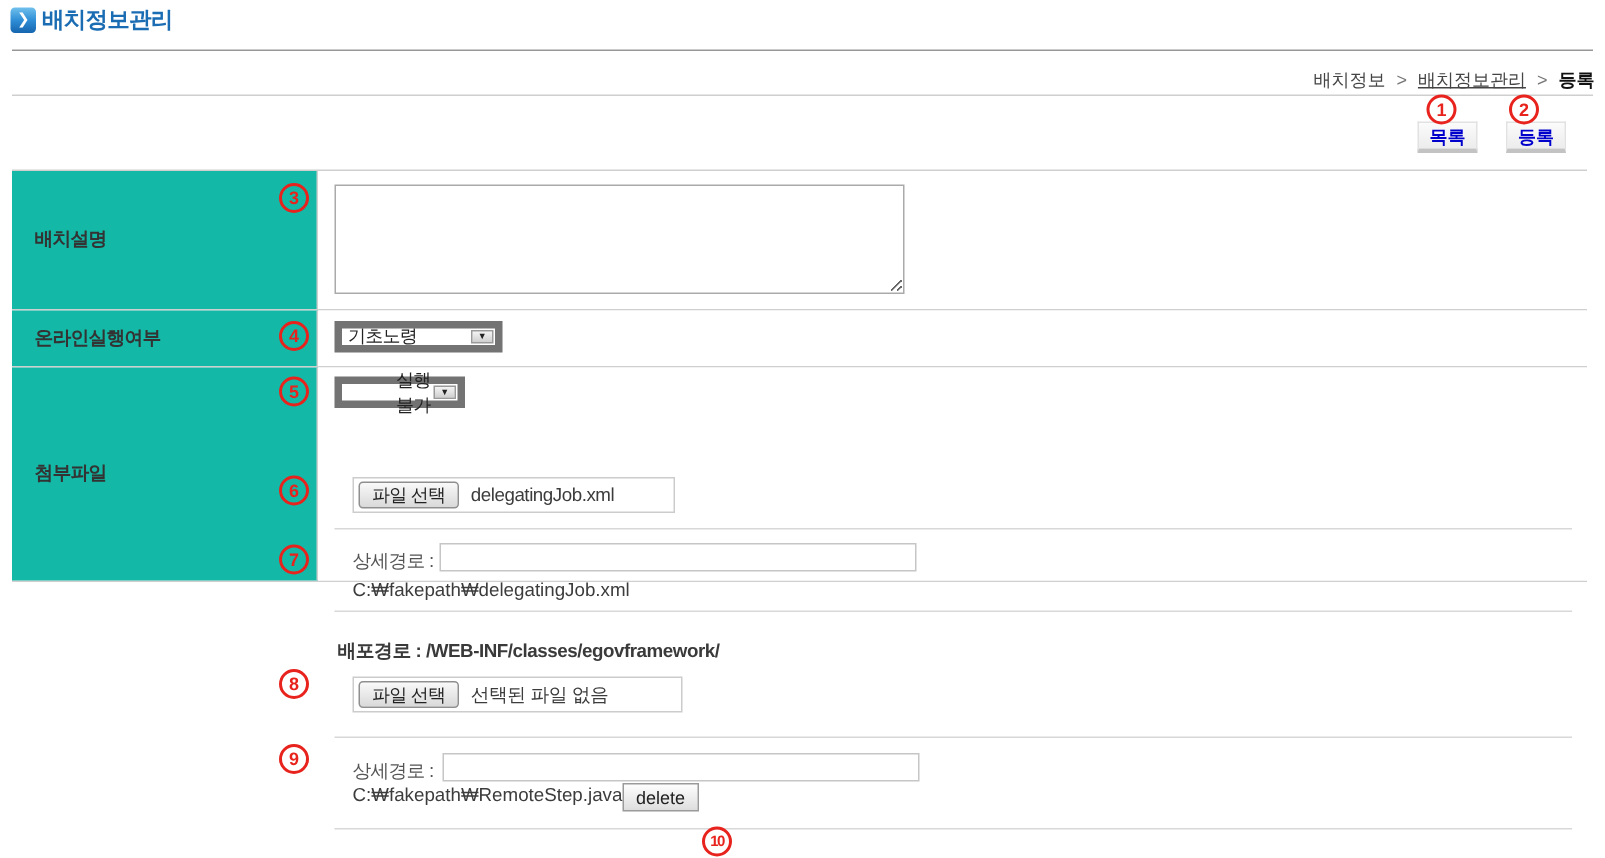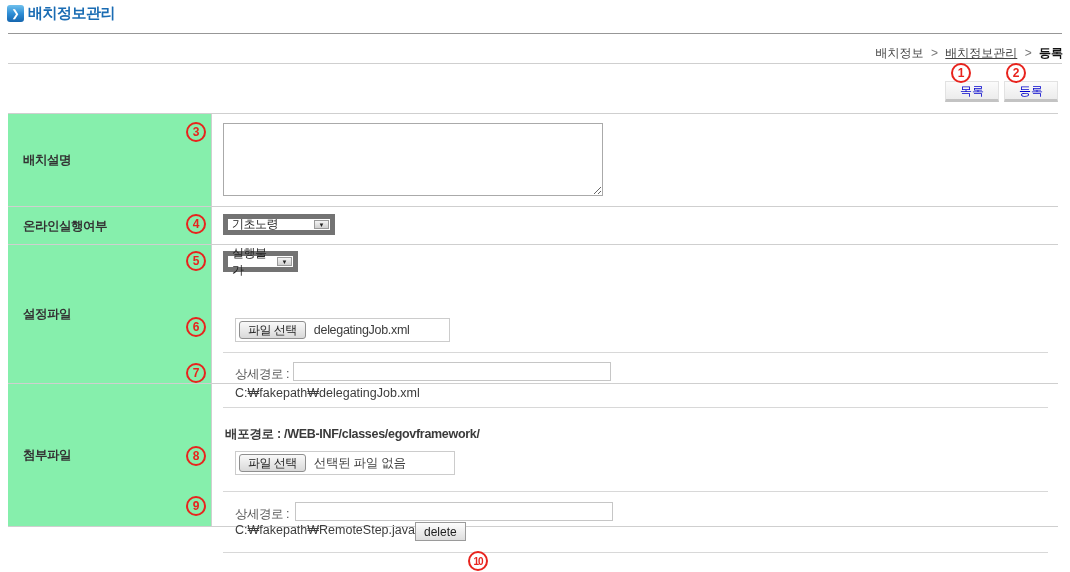--- a/index.html
+++ b/index.html
@@ -24,46 +24,46 @@
   .breadcrumb .link { text-decoration:underline; cursor:pointer; }
   .breadcrumb .current { font-weight:bold; color:#111; }
 
   
   .badge { position:absolute; width:20px; height:20px; border:2px solid #e8231d;
     border-radius:50%; color:#e8231d; font-weight:bold; font-size:12px;
     display:flex; align-items:center; justify-content:center; background:transparent; z-index:5; }
   .badge.wide { font-size:10px; letter-spacing:-1px; }
 
   
-  .btn { position:absolute; width:54px; height:21px; border:1px solid #e2e2e2;
+  .btn { position:absolute; width:40px; height:21px; border:1px solid #e2e2e2;
     border-bottom:3px solid #c3c3c3; background:linear-gradient(180deg,#fbfbfb,#ececec);
-    color:#0000cc; font-weight:normal; font-size:12px; text-align:center; cursor:pointer;
+    color:#0000cc; font-weight:bold; font-size:12px; text-align:center; cursor:pointer;
     font-family:inherit; line-height:16px; }
   .btn-list { left:945px; top:81px; }
   .btn-register { left:1004px; top:81px; }
 
   
   .form-table { position:absolute; left:8px; top:113px; width:1050px;
     border-top:1px solid #cfcfcf; }
   .row { display:flex; border-bottom:1px solid #cfcfcf; }
   .r1 { height:93px; } .r2 { height:37px; } .r3 { height:38px; }
   .r4 { height:139px; } .r5 { height:143px; }
-  .cell-label { width:204px; background:#86efac; border-right:1px solid #cfcfcf;
+  .cell-label { width:204px; background:#14b8a6; border-right:1px solid #cfcfcf;
     position:relative; }
   .cell-label .lbl { position:absolute; left:15px; top:50%; transform:translateY(-50%);
     font-weight:bold; color:#333; font-size:12.5px; letter-spacing:-0.5px; }
   .cell-content { flex:1; position:relative; background:#fff; }
 
   
   .ta-desc { position:absolute; left:223px; top:123px; width:380px; height:73px;
     border:1px solid #aaa; resize:both; font-family:inherit; font-size:12px; }
   .select { position:absolute; height:21px; border:5px solid #737373; background:#fff;
     display:flex; align-items:center; cursor:pointer; }
   .select-cat  { left:223px; top:214px; width:112px; }
-  .select-exec { left:223px; top:251px; width:75px; }
+  .select-exec { left:223px; top:251px; width:87px;padding-left:32px; }
   .select-value { flex:1; padding-left:4px; font-size:12px; color:#222; letter-spacing:-0.5px; }
   .select-btn { width:15px; align-self:stretch; margin:1px; border:1px solid #9a9a9a;
     background:linear-gradient(180deg,#f4f4f4,#cfcfcf); display:flex; align-items:center;
     justify-content:center; font-size:6px; color:#222; }
 
   .deploy { position:absolute; font-weight:bold; color:#3a3a3a; font-size:12.5px;
     letter-spacing:-0.3px; white-space:nowrap; }
   .deploy-1 { left:225px; top:288px; }
   .deploy-2 { left:225px; top:426px; }
 
@@ -123,26 +123,20 @@
         <span class="lbl">배치설명</span>
       </div>
       <div class="cell-content"></div>
     </div>
     <div class="row r3">
       <div class="cell-label">
         <span class="lbl">온라인실행여부</span>
       </div>
       <div class="cell-content"></div>
     </div>
-    <div class="row r4">
-      <div class="cell-label">
-        <span class="lbl">설정파일</span>
-      </div>
-      <div class="cell-content"></div>
-    </div>
     <div class="row r5">
       <div class="cell-label">
         <span class="lbl">첨부파일</span>
       </div>
       <div class="cell-content"></div>
     </div>
   </div>
 
   <div class="badge" style="left:186px; top:122px;">3</div>
   <textarea class="ta-desc" style=""></textarea>

